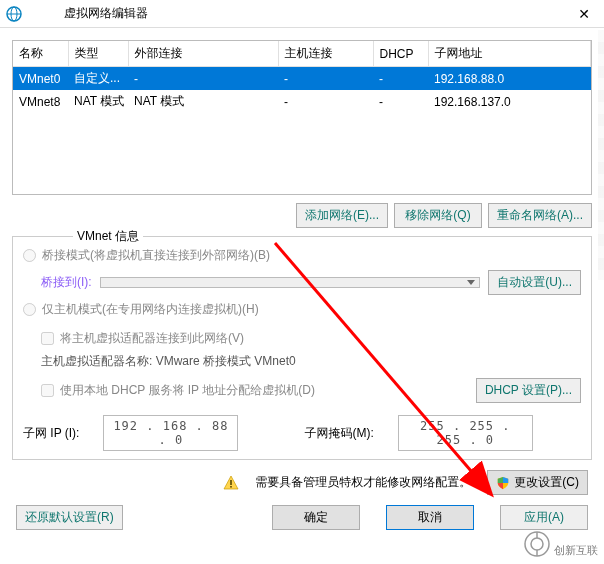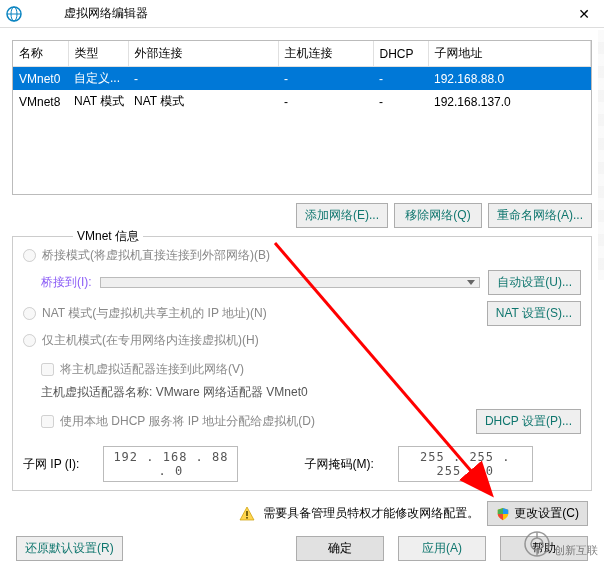--- a/index.html
+++ b/index.html
@@ -39,25 +39,25 @@
     .inline-row { display: flex; align-items: center; gap: 8px; margin-bottom: 6px; }
     .inline-row.indent { padding-left: 18px; }
     .dropdown { flex: 1; border: 1px solid #bbb; background: #efefef; padding: 2px 4px; color: #999; display: flex; justify-content: space-between; align-items: center; }
     .caret { width: 0; height: 0; border-left: 4px solid transparent; border-right: 4px solid transparent; border-top: 5px solid #666; }
     
     .adapter-label { padding-left: 18px; margin-bottom: 8px; color: #555; }
     
     .subnet-row { display: flex; align-items: center; gap: 24px; }
     .ip-input { border: 1px solid #bbb; padding: 3px 6px; background: #fff; font-family: monospace; letter-spacing: 1px; width: 135px; text-align: center; color: #555; }
     
-    .footer-info { display: flex; align-items: center; justify-content: flex-end; gap: 8px; margin-bottom: 10px; padding-right: 4px; }
+    .footer-info { display: flex; align-items: center; justify-content: flex-end; gap: 16px; margin-bottom: 10px; padding-right: 4px; }
     .warn-icon { width:16px; height:16px; }
     .shield-icon { width:14px; height:14px; margin-right:2px; vertical-align:middle; }
     
-    .dialog-btns { display: flex; align-items: center; gap: 14px; padding: 0 4px; }
+    .dialog-btns { display: flex; align-items: center; gap: 26px; padding: 0 4px; }
     .dialog-btns .spacer { flex: 1; }
     
     .arrow { position: absolute; pointer-events: none; z-index: 10; }
     .watermark { position: absolute; right: 6px; bottom: 6px; opacity: 0.85; display:flex; align-items:center; gap:4px; pointer-events: none; }
     
     .side-occluded { position: absolute; right: 0; top: 30px; width: 6px; height: 250px; background: repeating-linear-gradient(#eee, #eee 12px, #ddd 12px, #ddd 24px); opacity: 0.3; }
     
     .flex-right { margin-left: auto; }
   </style>
 </head>
@@ -122,38 +122,33 @@
     </label>
     <div class="inline-row indent">
       <span style="color:#8b5cf6">桥接到(I):</span>
       <div class="dropdown">
         <span></span>
           <span class="caret"></span>
       </div>
       <button class="btn btn-small" disabled="">自动设置(U)...</button>
     </div>
 
-    <label class="radio-row">
-      <input type="radio" name="mode" disabled="" style="">
-      <span>NAT 模式(与虚拟机共享主机的 IP 地址)(N)</span>
-      <button class="btn btn-small flex-right" disabled="">NAT 设置(S)...</button>
-    </label>
 
     <label class="radio-row">
       <input type="radio" name="mode" disabled="" style="">
       <span>仅主机模式(在专用网络内连接虚拟机)(H)</span>
     </label>
 
     <div style="height:6px"></div>
 
     <label class="check-row">
       <input type="checkbox" disabled="" style="">
       <span>将主机虚拟适配器连接到此网络(V)</span>
     </label>
-    <div class="adapter-label">主机虚拟适配器名称: VMware 网络适配器 VMnet0</div>
+    <div class="adapter-label">主机虚拟适配器名称: VMware 桥接模式 VMnet0</div>
 
     <label class="check-row">
       <input type="checkbox" disabled="" style="">
       <span>使用本地 DHCP 服务将 IP 地址分配给虚拟机(D)</span>
       <button class="btn btn-small flex-right" disabled="">DHCP 设置(P)...</button>
     </label>
 
     <div style="height:6px"></div>
 
     <div class="subnet-row">
@@ -180,22 +175,22 @@
         <path d="M8 8 L8 15 C8 15 2 12 2 8 Z" fill="#f44336"></path>
       </svg>
       <span>更改设置(C)</span>
     </button>
   </div>
 
   <div class="dialog-btns">
     <button class="btn" disabled="">还原默认设置(R)</button>
     <span class="spacer"></span>
     <button class="btn">确定</button>
+    <button class="btn" style="border:1px solid #0078d7">取消</button>
     <button class="btn" disabled="">应用(A)</button>
-    <button class="btn">帮助</button>
   </div>
 
   <svg class="arrow" style="left:270px; top:210px; width:240px; height:270px;" viewBox="0 0 240 270">
     <defs>
       <marker id="ah" markerWidth="12" markerHeight="10" refX="10" refY="5" orient="auto">
         <path d="M0,0 L12,5 L0,10 Z" fill="#ff0000"></path>
       </marker>
     </defs>
     <line x1="5" y1="5" x2="220" y2="255" stroke="#ff0000" stroke-width="3" marker-end="url(#ah)"></line>
   </svg>

